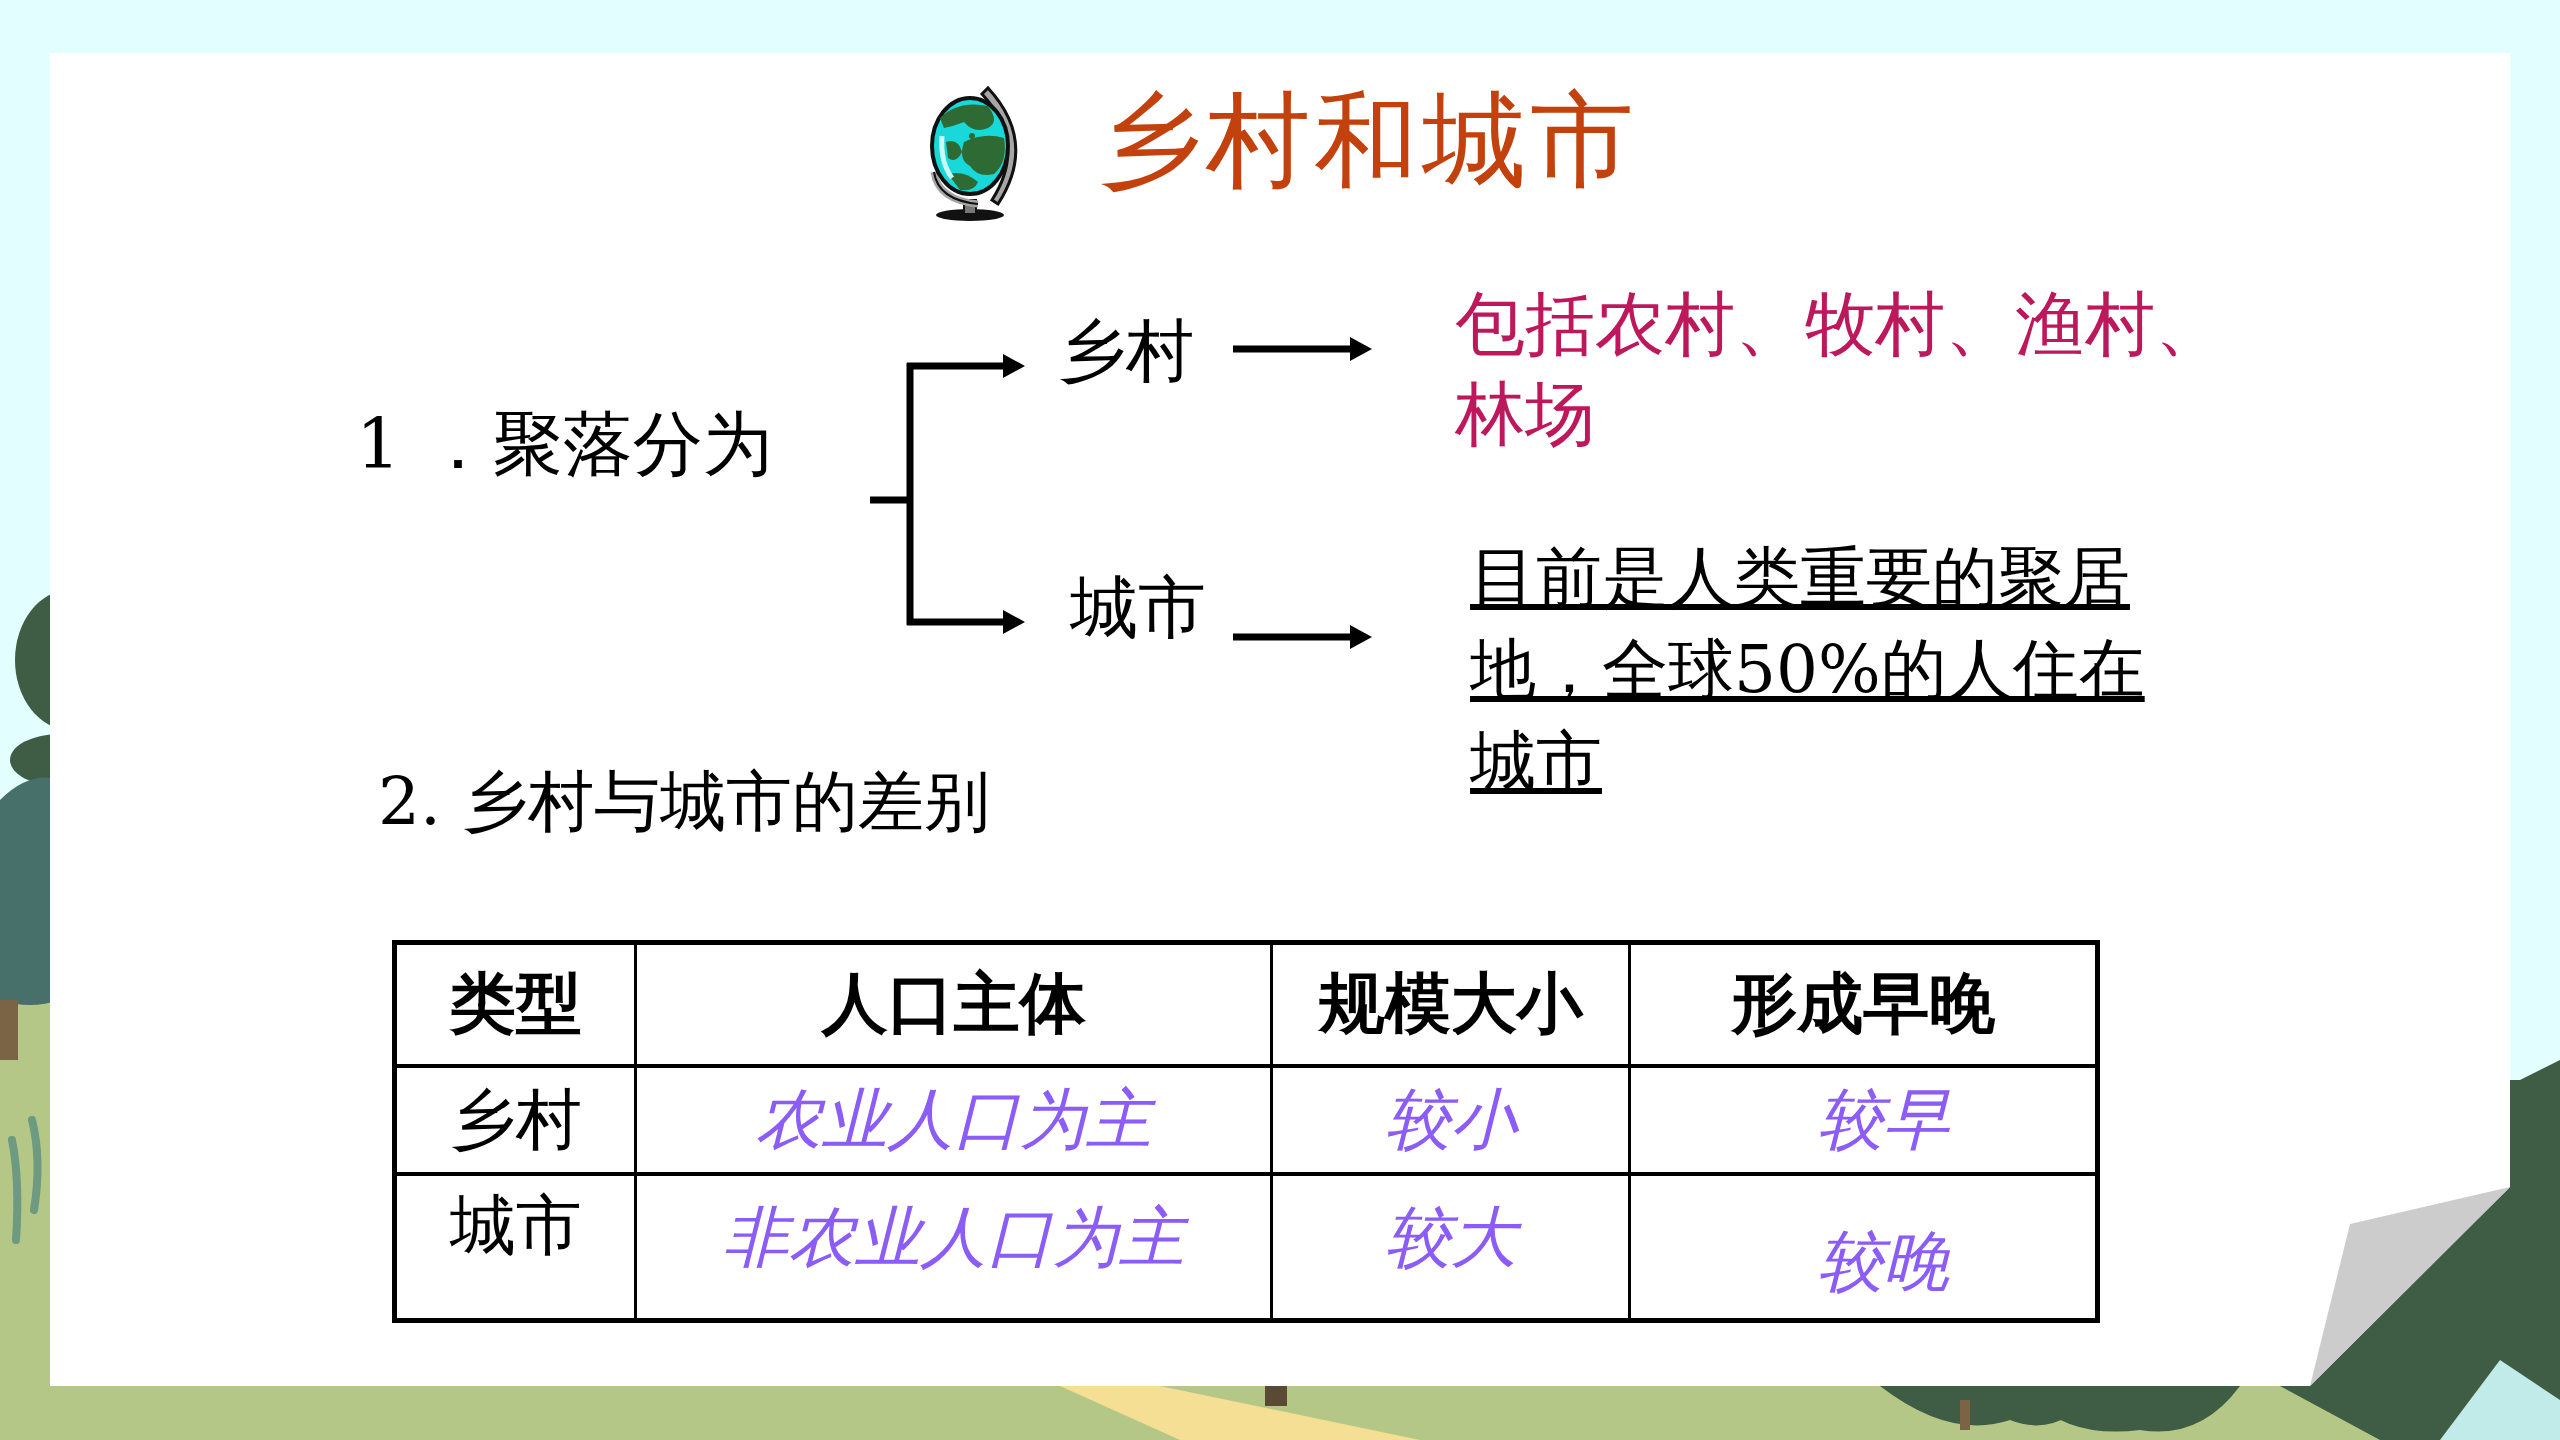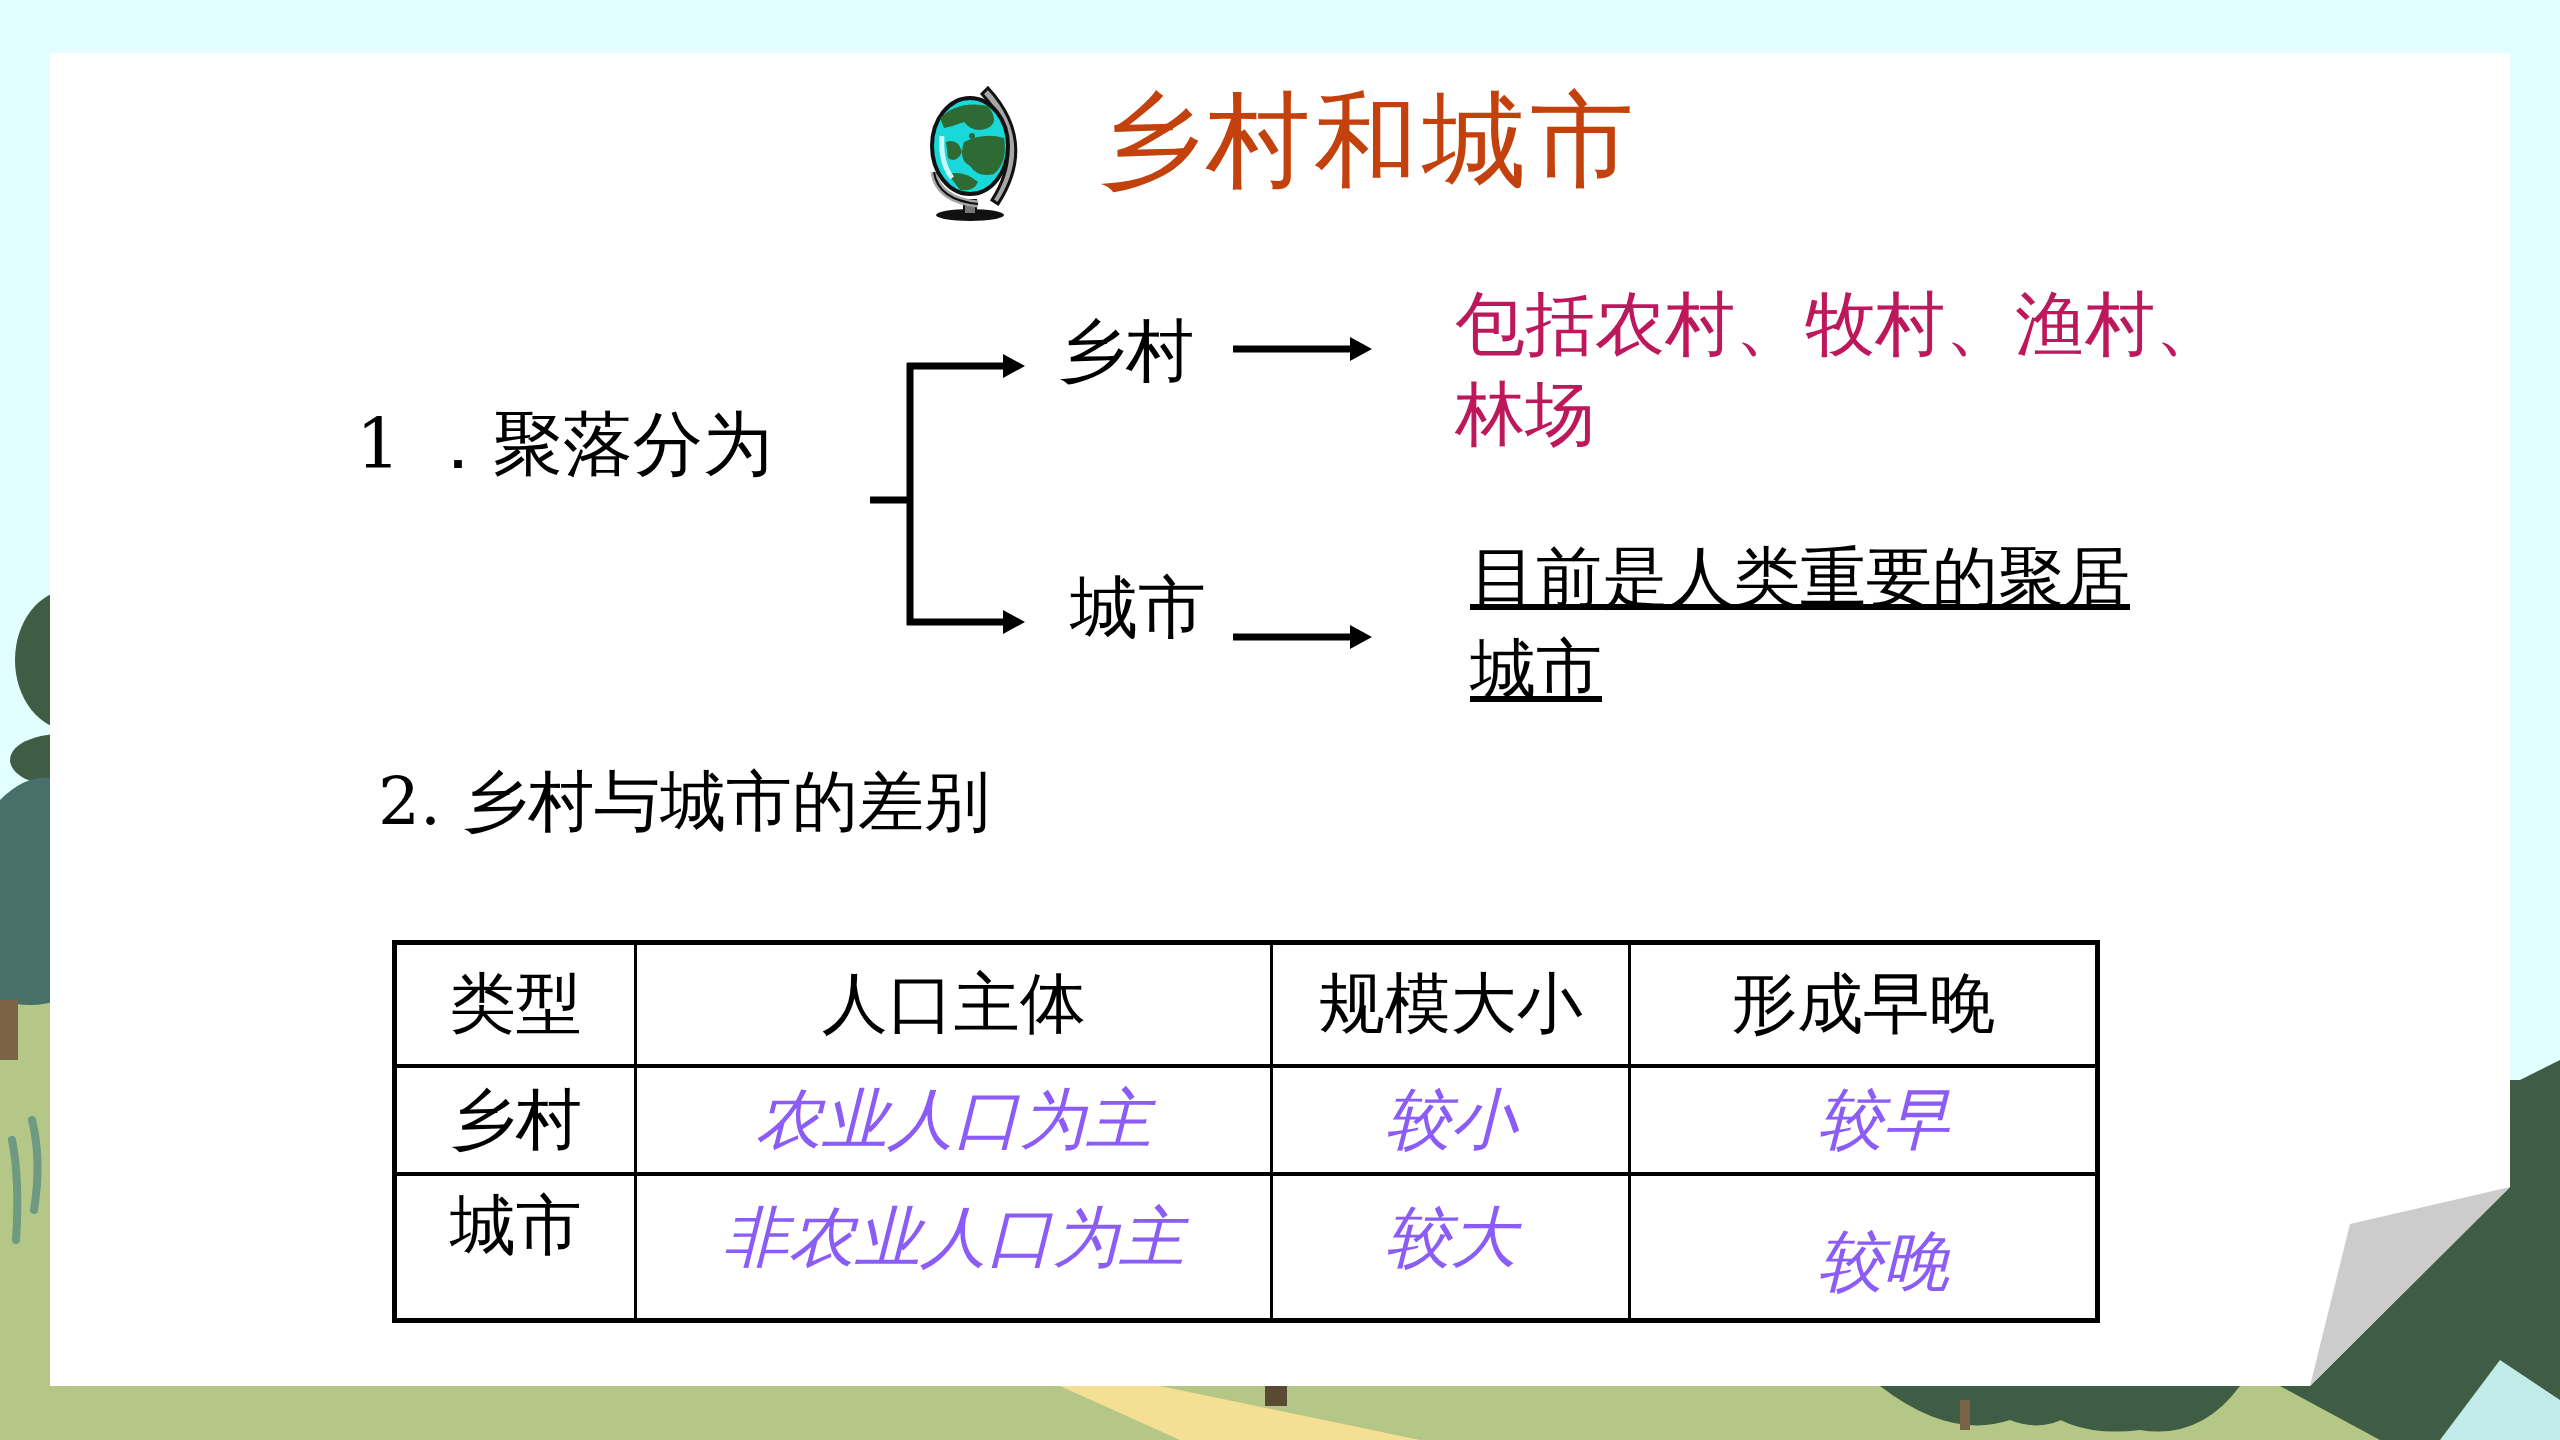--- a/index.html
+++ b/index.html
@@ -31,21 +31,21 @@
   .t2 { left: 378px; top: 762px; font-size: 66px; color: #000; line-height: 1.2; }
   svg.lines { position: absolute; left: 0; top: 0; }
   table.cmp {
     position: absolute; left: 392px; top: 940px; width: 1708px; height: 378px;
     border-collapse: collapse; border: 5px solid #000;
     font-size: 66px;
   }
   table.cmp td {
     border: 3px solid #000; text-align: center; padding: 0; line-height: 1.15;
   }
-  table.cmp tr.r0 td { border-bottom-width: 4px; }
+  table.cmp tr.r0 td { border-bottom-width: 4px; font-weight: bold; }
   table.cmp tr.r1 td { border-bottom-width: 4px; }
   .hdr { color: #000; }
   .grn { color: #8b5cf6; font-style: italic; }
 </style>
 </head>
 <body>
 
 <svg class="bg" width="2560" height="1440" viewBox="0 0 2560 1440" style="left:0;top:0;">
   <rect x="0" y="0" width="2560" height="1440" fill="#e2fefe"></rect>
 
@@ -112,20 +112,21 @@
 <div class="abs node" style="left:1058px; top:310px;">乡村</div>
 <div class="abs node" style="left:1070px; top:567px;">城市</div>
 
 <div class="abs orange" style="left:1455px; top:279px;">
   <div>包括农村、牧村、渔村、</div>
   <div>林场</div>
 </div>
 
 <div class="abs para" style="left:1470px; top:532px;">
   <div>目前是人类重要的聚居</div>
+  <div>地，全球50%的人住在</div>
   <div>城市</div>
 </div>
 
 <div class="abs t2">2.  乡村与城市的差别</div>
 
 <table class="cmp">
   <colgroup>
     <col style="width:242px">
       <col style="width:638px">
       <col style="width:359px">

